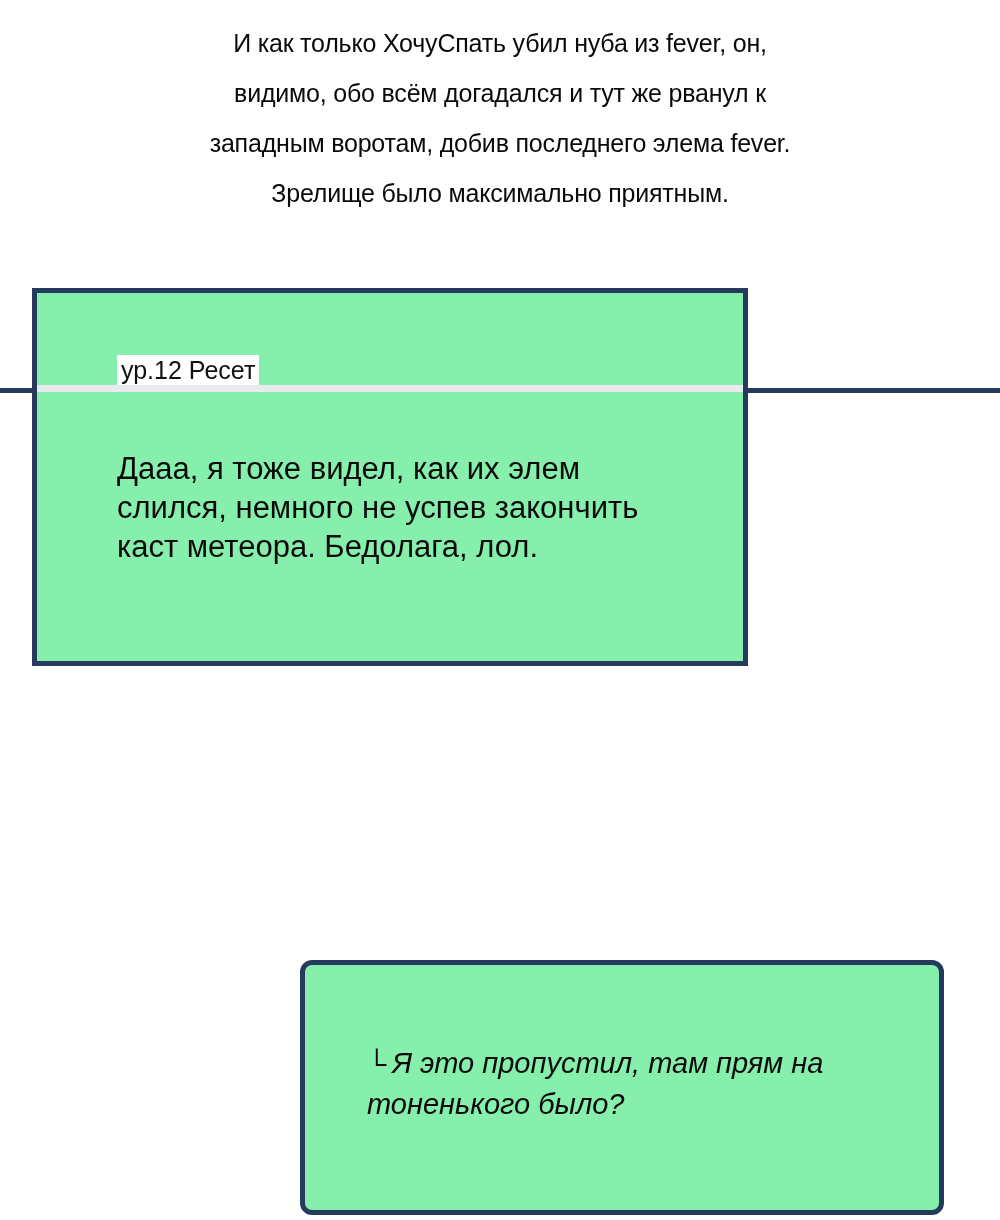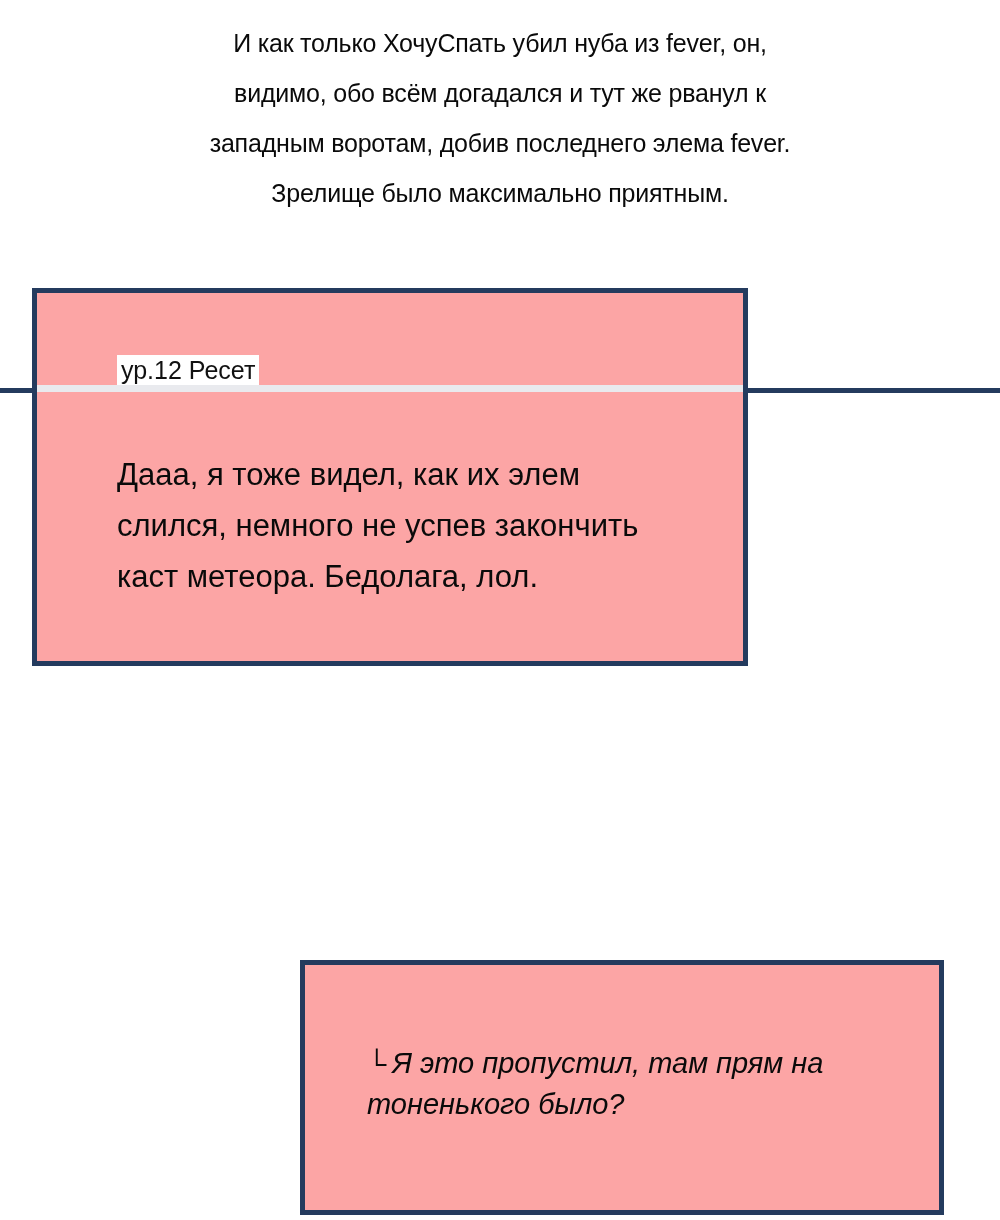--- a/index.html
+++ b/index.html
@@ -38,36 +38,37 @@
     top: 388px;
     width: 1000px;
     height: 5px;
     background: #243b5e;
     z-index: 1;
   }
 
   
   .comment-box {
     position: absolute;
-    background: #fca5a5;
+    background: #86efac;
     border: 5px solid #243b5e;
     box-sizing: border-box;
     z-index: 2;
   }
   .box-one {
     left: 32px;
     top: 288px;
     width: 716px;
     height: 378px;
   }
   .box-two {
     left: 300px;
     top: 960px;
     width: 644px;
     height: 255px;
+    border-radius: 12px;
   }
 
   
   .comment-head {
     position: absolute;
     left: 0;
     top: 86px;
     width: 100%;
     height: 16px;
   }
@@ -89,21 +90,21 @@
     background: #ffffff;
     padding: 0 4px;
     white-space: nowrap;
   }
   .comment-body {
     position: absolute;
     left: 80px;
     top: 156px;
     width: 600px;
     font-size: 31px;
-    line-height: 51px;
+    line-height: 39px;
     color: #0a0a0a;
     white-space: pre-line;
   }
 
   
   .reply-body {
     position: absolute;
     left: 62px;
     top: 78px;
     width: 540px;

